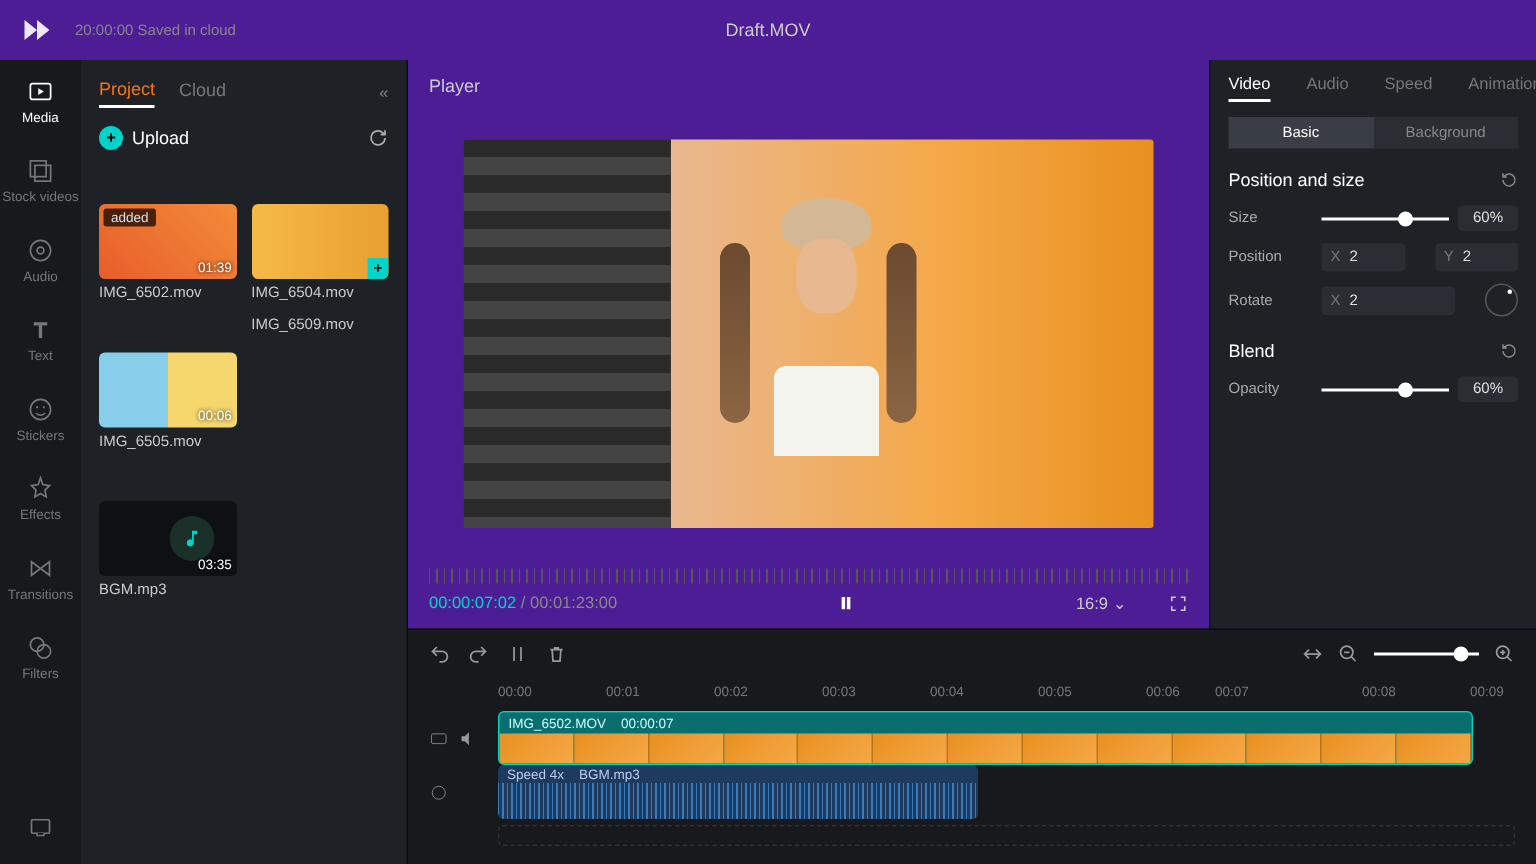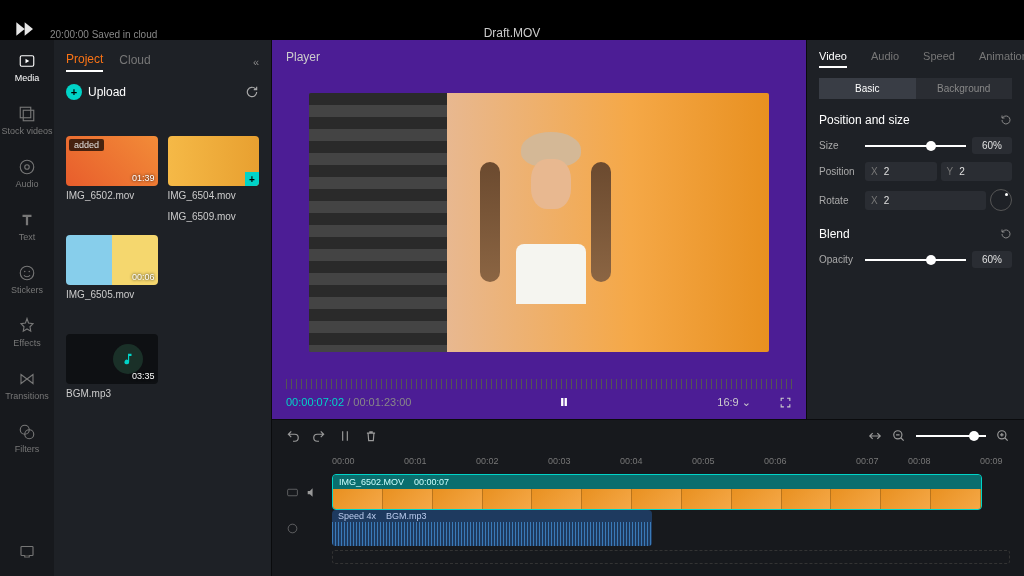--- a/index.html
+++ b/index.html
@@ -1,18 +1,18 @@
 <!DOCTYPE html>
 <html><head>
 <meta charset="utf-8">
 <style>
 * { margin: 0; padding: 0; box-sizing: border-box; font-family: -apple-system, BlinkMacSystemFont, "Segoe UI", Arial, sans-serif; }
 body { background: #0f1114; color: #e0e0e0; width: 1024px; height: 576px; overflow: hidden; font-size: 11px; }
 
-.topbar { height: 40px; display: flex; align-items: flex-end; padding: 0 12px; background: #000000; }
+.topbar { height: 40px; display: flex; align-items: center; padding: 0 12px; background: #4c1d95; }
 .logo { width: 22px; height: 22px; border-radius: 4px; display: flex; align-items: center; justify-content: center; }
 .logo svg { width: 20px; height: 20px; }
 .save-status { color: #888; margin-left: 16px; font-size: 10px; }
 .project-title { position: absolute; left: 50%; transform: translateX(-50%); color: #ccc; font-size: 12px; }
 .topbar-right { margin-left: auto; display: flex; align-items: center; gap: 12px; }
 .export-btn { background: #00d4c8; color: #000; padding: 6px 14px; border-radius: 4px; display: flex; align-items: center; gap: 6px; font-weight: 500; cursor: pointer; }
 .avatar { width: 28px; height: 28px; border-radius: 50%; background: linear-gradient(135deg, #e8a87c, #d4826b); }
 
 .main { display: flex; height: calc(100% - 40px); }
 
@@ -73,21 +73,21 @@
 .rtab { color: #777; cursor: pointer; font-size: 11px; padding-bottom: 4px; }
 .rtab.active { color: #fff; border-bottom: 2px solid #fff; }
 .subtab-row { display: flex; margin-bottom: 14px; }
 .subtab { flex: 1; text-align: center; padding: 5px 0; background: #2a2d33; color: #888; cursor: pointer; font-size: 10px; }
 .subtab.active { background: #393d45; color: #fff; }
 
 .prop-section { margin-bottom: 16px; }
 .section-head { display: flex; align-items: center; justify-content: space-between; margin-bottom: 10px; }
 .section-title { font-size: 12px; color: #fff; }
 .reset-icon { color: #888; cursor: pointer; }
-.prop-row { display: flex; align-items: center; gap: 4px; margin-bottom: 8px; }
+.prop-row { display: flex; align-items: center; gap: 20px; margin-bottom: 8px; }
 .prop-label { width: 42px; color: #aaa; font-size: 10px; }
 .slider-wrap { flex: 1; display: flex; align-items: center; gap: 6px; }
 .slider { flex: 1; height: 2px; background: #fff; position: relative; }
 .slider-knob { position: absolute; top: -4px; width: 10px; height: 10px; background: #fff; border-radius: 50%; }
 .value-box { width: 40px; background: #2a2d33; padding: 3px 5px; border-radius: 3px; font-size: 10px; text-align: center; }
 .coord-box { flex: 1; background: #2a2d33; padding: 4px 6px; border-radius: 3px; font-size: 10px; display: flex; gap: 6px; }
 .coord-label { color: #777; }
 .rotate-circle { width: 22px; height: 22px; border: 1px solid #555; border-radius: 50%; position: relative; cursor: pointer; }
 .rotate-circle::after { content: ''; position: absolute; top: 3px; right: 3px; width: 3px; height: 3px; background: #fff; border-radius: 50%; }
 
@@ -408,21 +408,21 @@
         </div>
       </div>
       <div class="tl-ruler">
         <span class="tl-tick" style="left:60px">00:00</span>
         <span class="tl-tick" style="left:132px">00:01</span>
         <span class="tl-tick" style="left:204px">00:02</span>
         <span class="tl-tick" style="left:276px">00:03</span>
         <span class="tl-tick" style="left:348px">00:04</span>
         <span class="tl-tick" style="left:420px">00:05</span>
         <span class="tl-tick" style="left:492px">00:06</span>
-        <span class="tl-tick" style="left:584px">00:07</span>
+        <span class="tl-tick" style="left:538px">00:07</span>
         <span class="tl-tick" style="left:636px">00:08</span>
         <span class="tl-tick" style="left:708px">00:09</span>
       </div>
       <div class="tl-tracks">
         <div class="tl-track">
           <div class="tl-track-icons">
             <span>
                 <svg width="13" height="13" viewBox="0 0 24 24">
                   <rect x="3" y="6" width="18" height="12" rx="2" fill="none" stroke="currentColor"></rect>
                 </svg>

